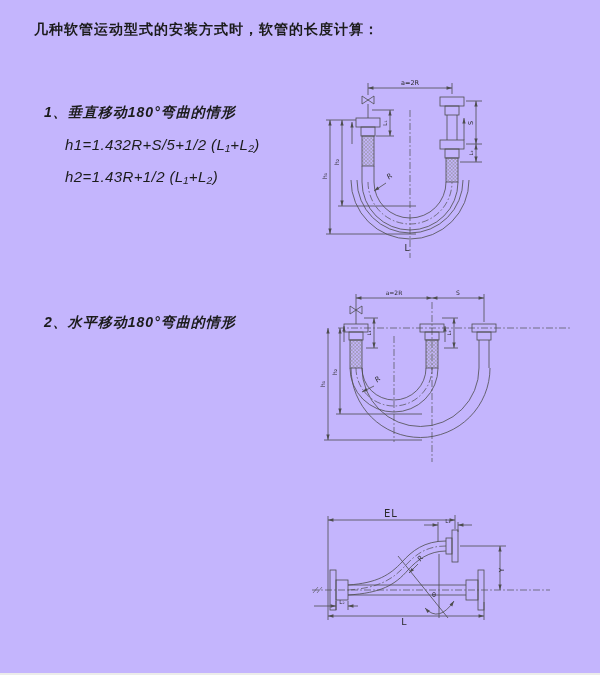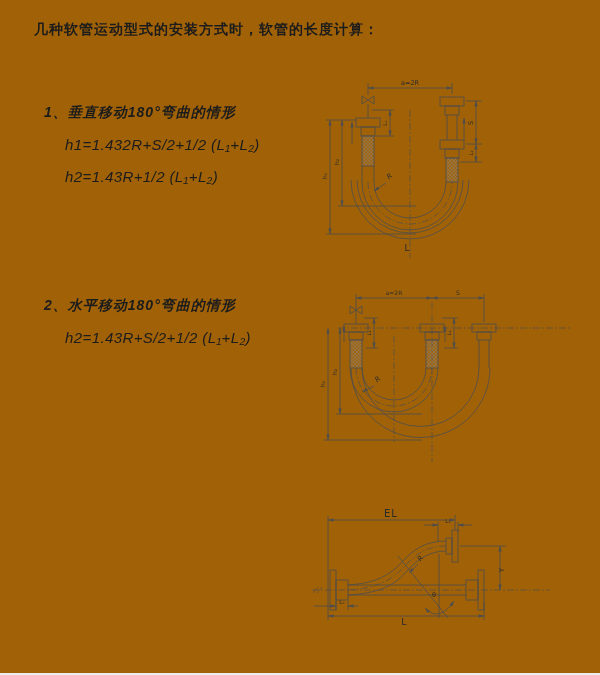--- a/index.html
+++ b/index.html
@@ -1,44 +1,43 @@
 <!DOCTYPE html>
 <html><head>
 <meta charset="utf-8">
 <style>
   html,body{margin:0;padding:0;}
   body{width:600px;height:675px;background:#fff;}
-  .page{position:relative;width:600px;height:675px;background:#a16207;
+  .page{position:relative;width:600px;height:675px;background:#c4b5fd;
         font-family:"Liberation Sans","DejaVu Sans",sans-serif;color:#1c1c1c;overflow:hidden;
         border-bottom:2px solid #ececea;box-sizing:border-box;}
   .title{position:absolute;left:34px;top:21px;font-size:14px;font-weight:bold;letter-spacing:1px;}
   .sec{position:absolute;left:44px;font-style:italic;}
   .sec .heading{font-size:14px;font-weight:bold;letter-spacing:1px;margin:0 0 14px 0;}
   .sec .formula{font-size:15px;font-weight:normal;letter-spacing:.4px;margin:0 0 15px 21px;}
   .diag{position:absolute;}
   .diag .cl{stroke-dasharray:7 2.2 1.6 2.2;stroke-width:.7;}
   .diag text{font-family:"DejaVu Sans","Liberation Sans",sans-serif;fill:#2b2b2b;stroke:none;}
   .diag .it{font-style:italic;}
 </style>
 </head>
 <body>
 
 <div class="page">
 
   <div class="title">几种软管运动型式的安装方式时，软管的长度计算：</div>
 
   <section class="sec" style="top:104px">
     <div class="heading">1、垂直移动180°弯曲的情形</div>
-    <div class="formula">h1=1.432R+S/2+1/2 (L₁+L₂)</div>
+    <div class="formula">h1=1.432R+S/5+1/2 (L₁+L₂)</div>
     <div class="formula">h2=1.43R+1/2 (L₁+L₂)</div>
   </section>
 
-  <section class="sec" style="top:297px">
+  <section class="sec" style="top:314px">
     <div class="heading">2、水平移动180°弯曲的情形</div>
-    <div class="formula">h2=1.43R+S/2+1/2 (L₁+L₂)</div>
   </section>
 
   <section class="sec" style="top:509px">
   </section>
 
   <svg class="diag" style="left:310px;top:70px" width="280" height="198" viewBox="0 0 280 198">
     <defs>
       <pattern id="hp1" patternUnits="userSpaceOnUse" width="3.5" height="3.5">
         <path d="M0,3.5 L3.5,0 M0,0 L3.5,3.5" stroke="#8a8a8a" stroke-width="0.5" fill="none"></path>
       </pattern>

